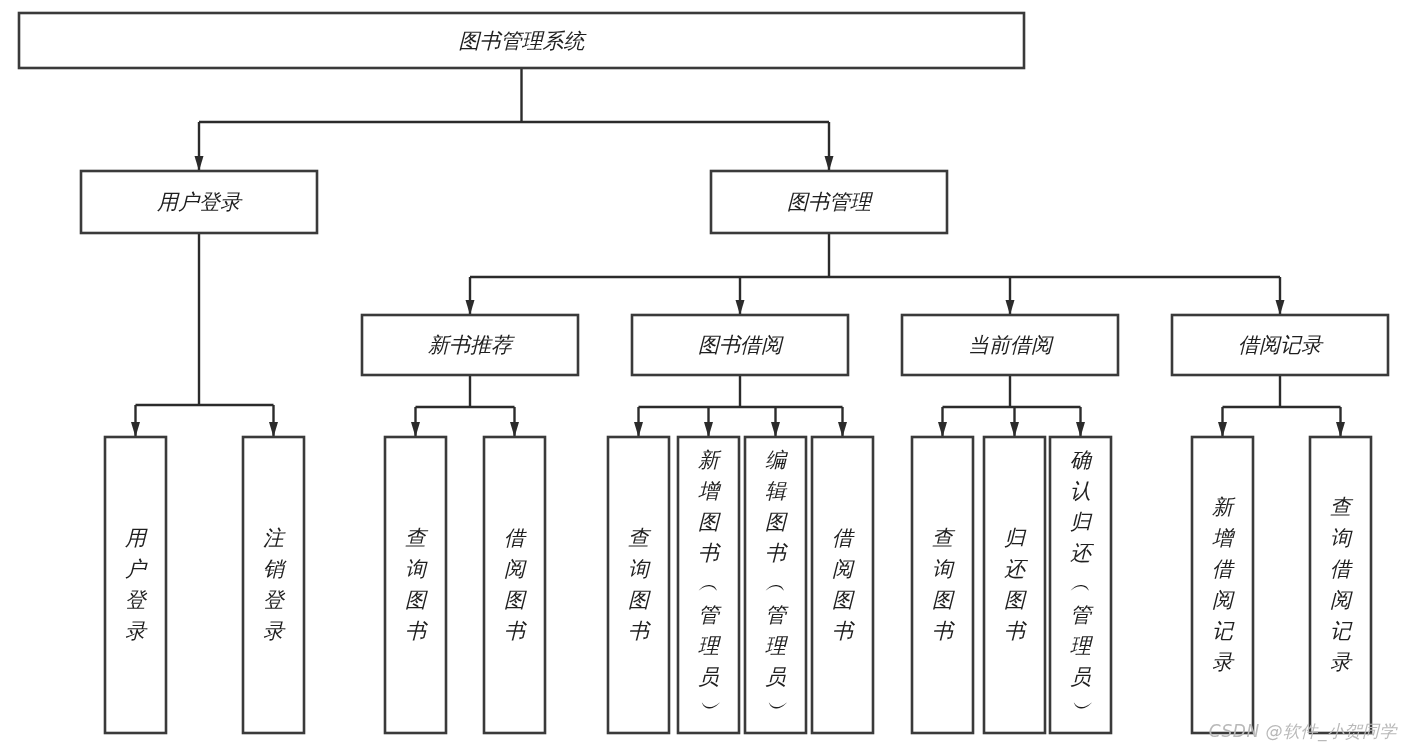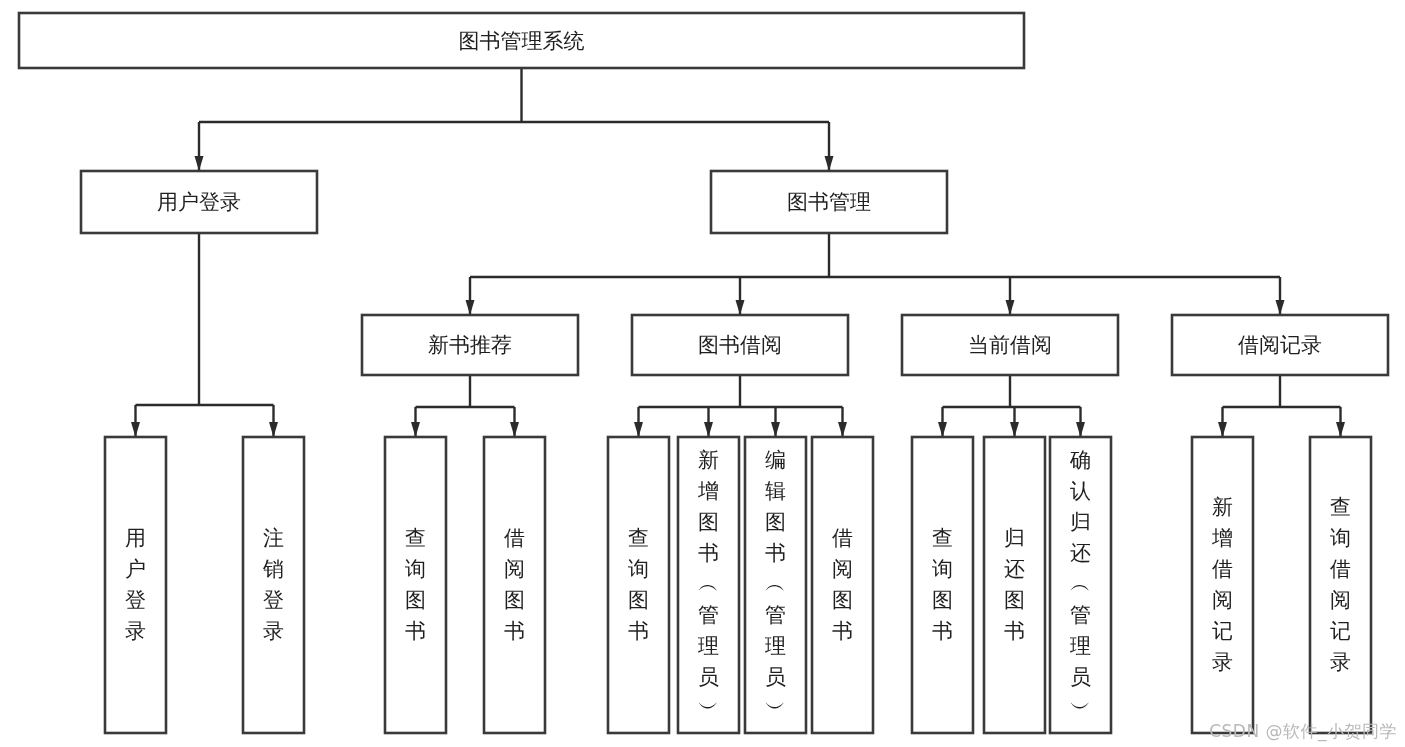--- a/index.html
+++ b/index.html
@@ -11,20 +11,21 @@
     width: 1405px;
     height: 747px;
     font-family: "DejaVu Sans", "Liberation Sans", sans-serif;
     overflow: hidden;
   }
   #diagram-root {
     position: relative;
     width: 1405px;
     height: 747px;
     background: #ffffff;
+    font-style: italic;
   }
   svg.diagram-canvas {
     position: absolute;
     top: 0;
     left: 0;
     width: 1405px;
     height: 747px;
   }
   .node-box {
     fill: #ffffff;

